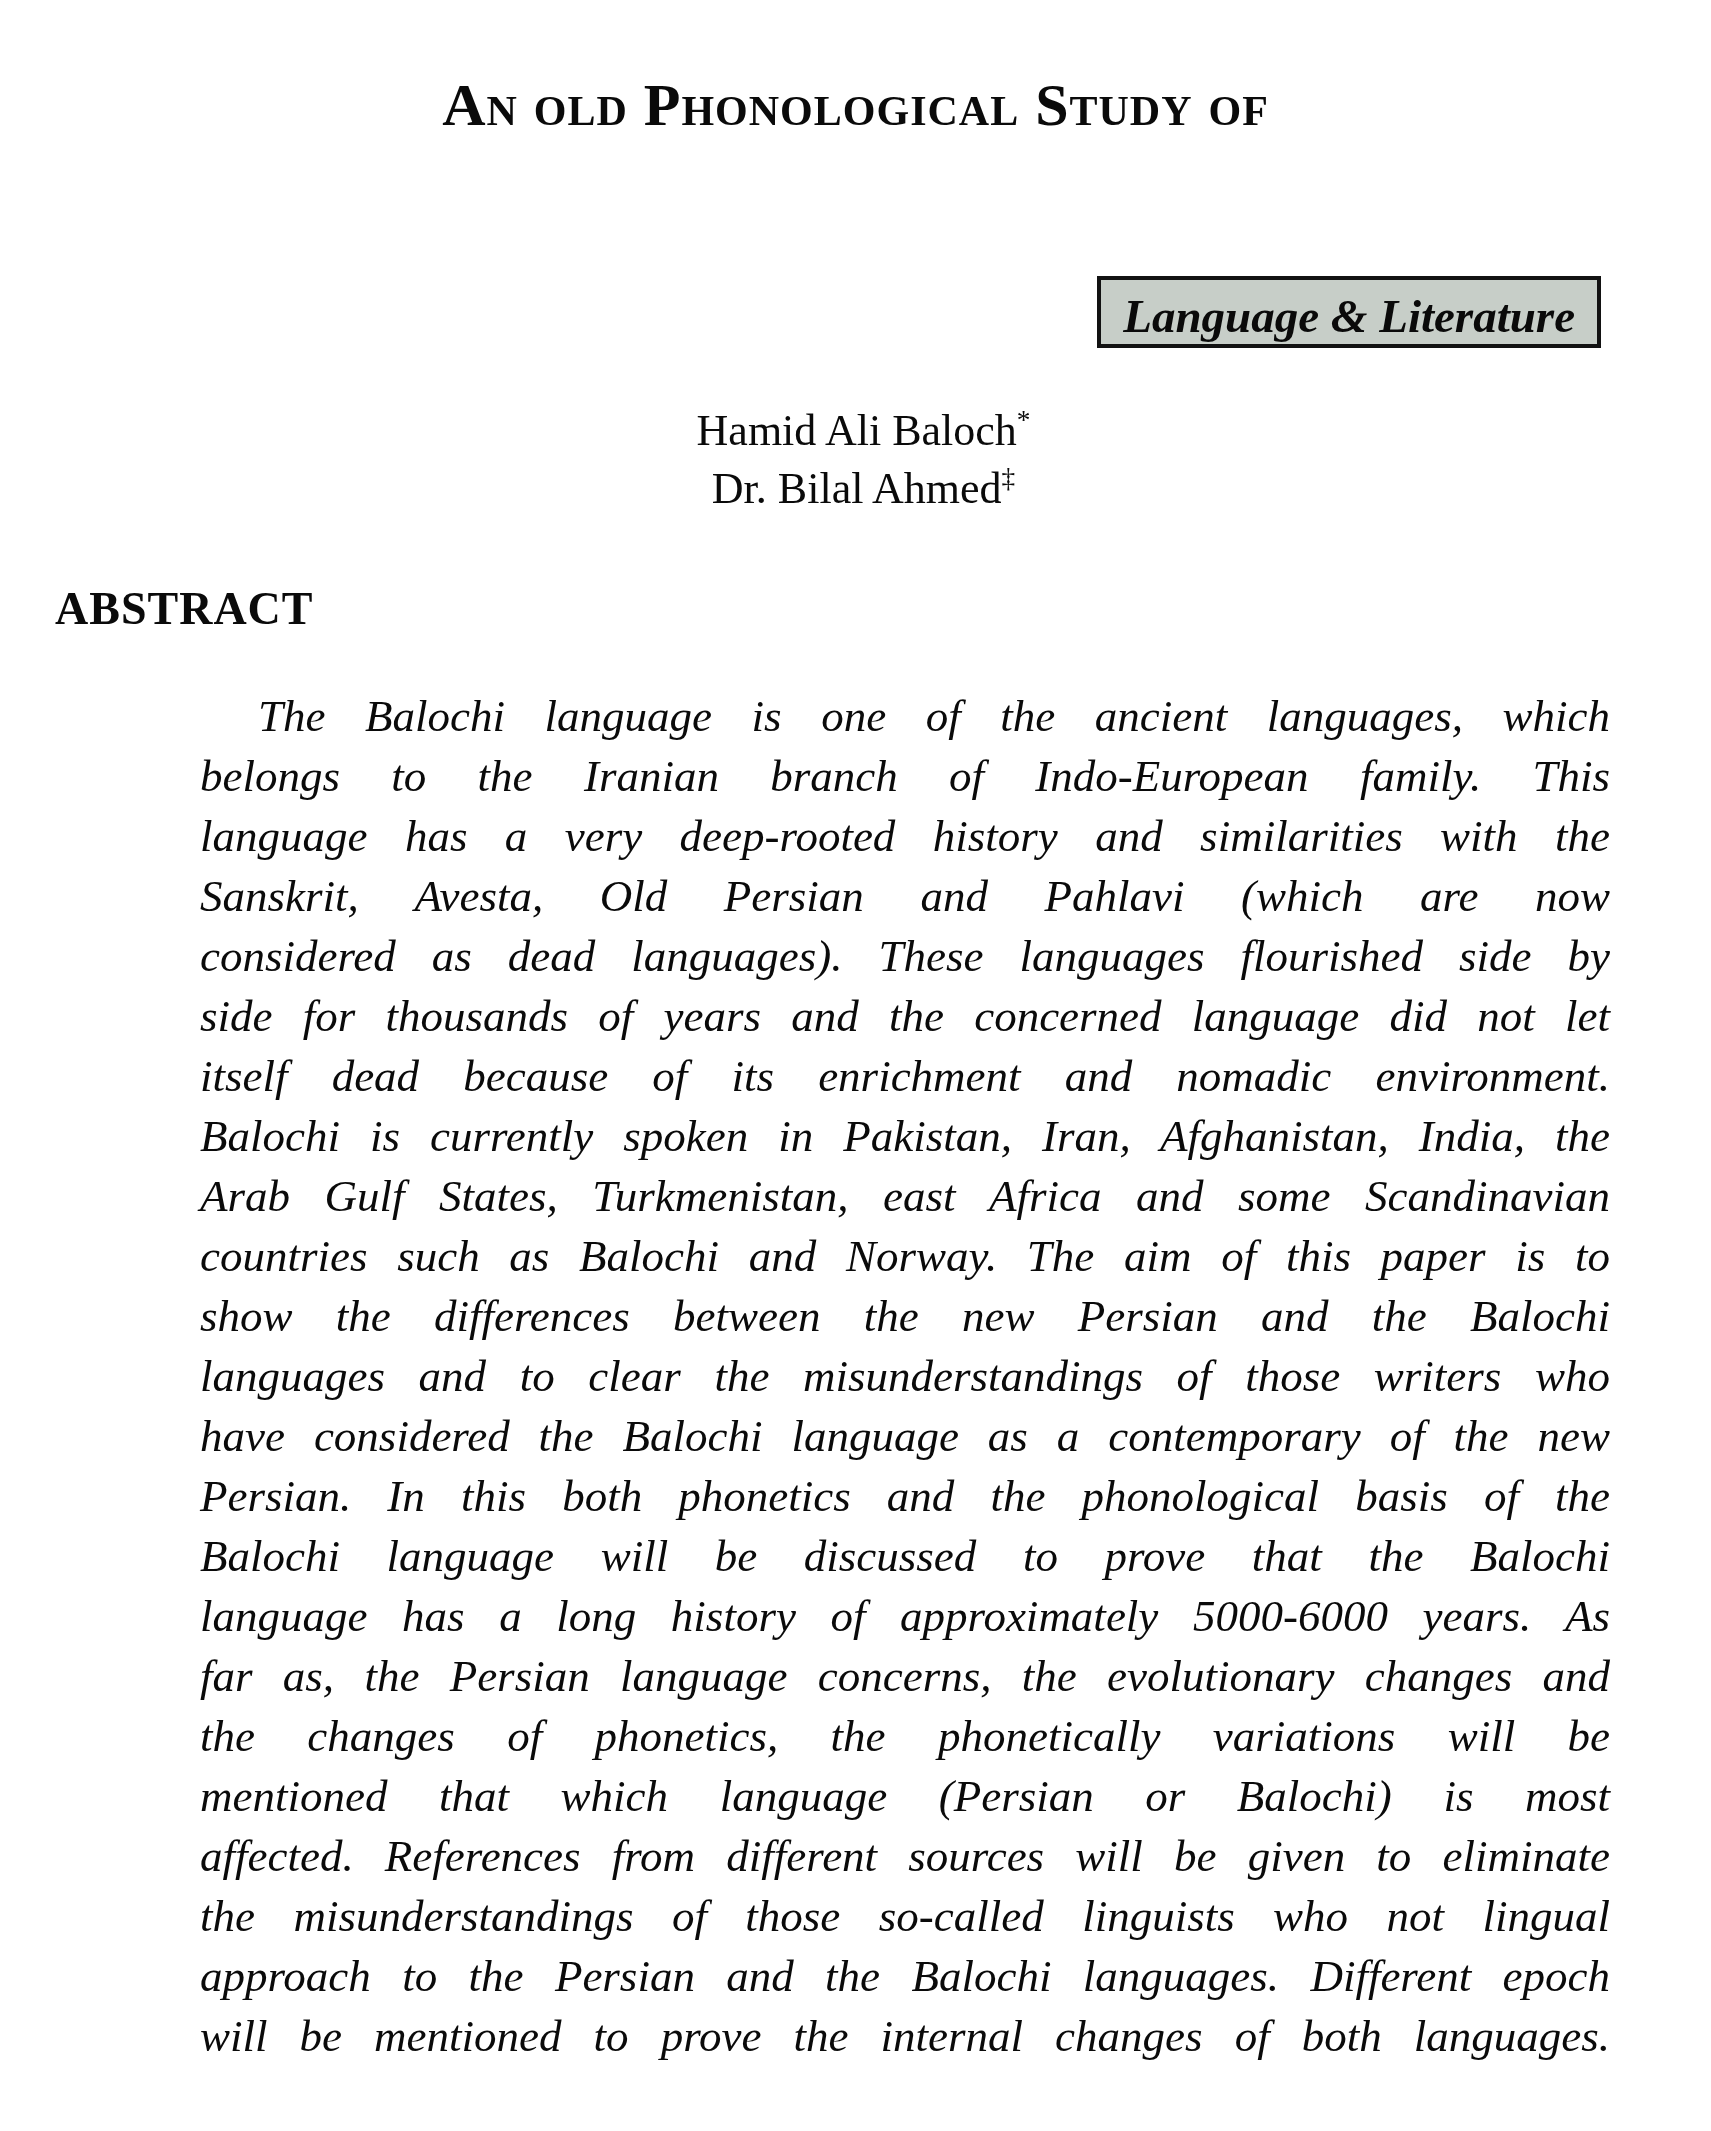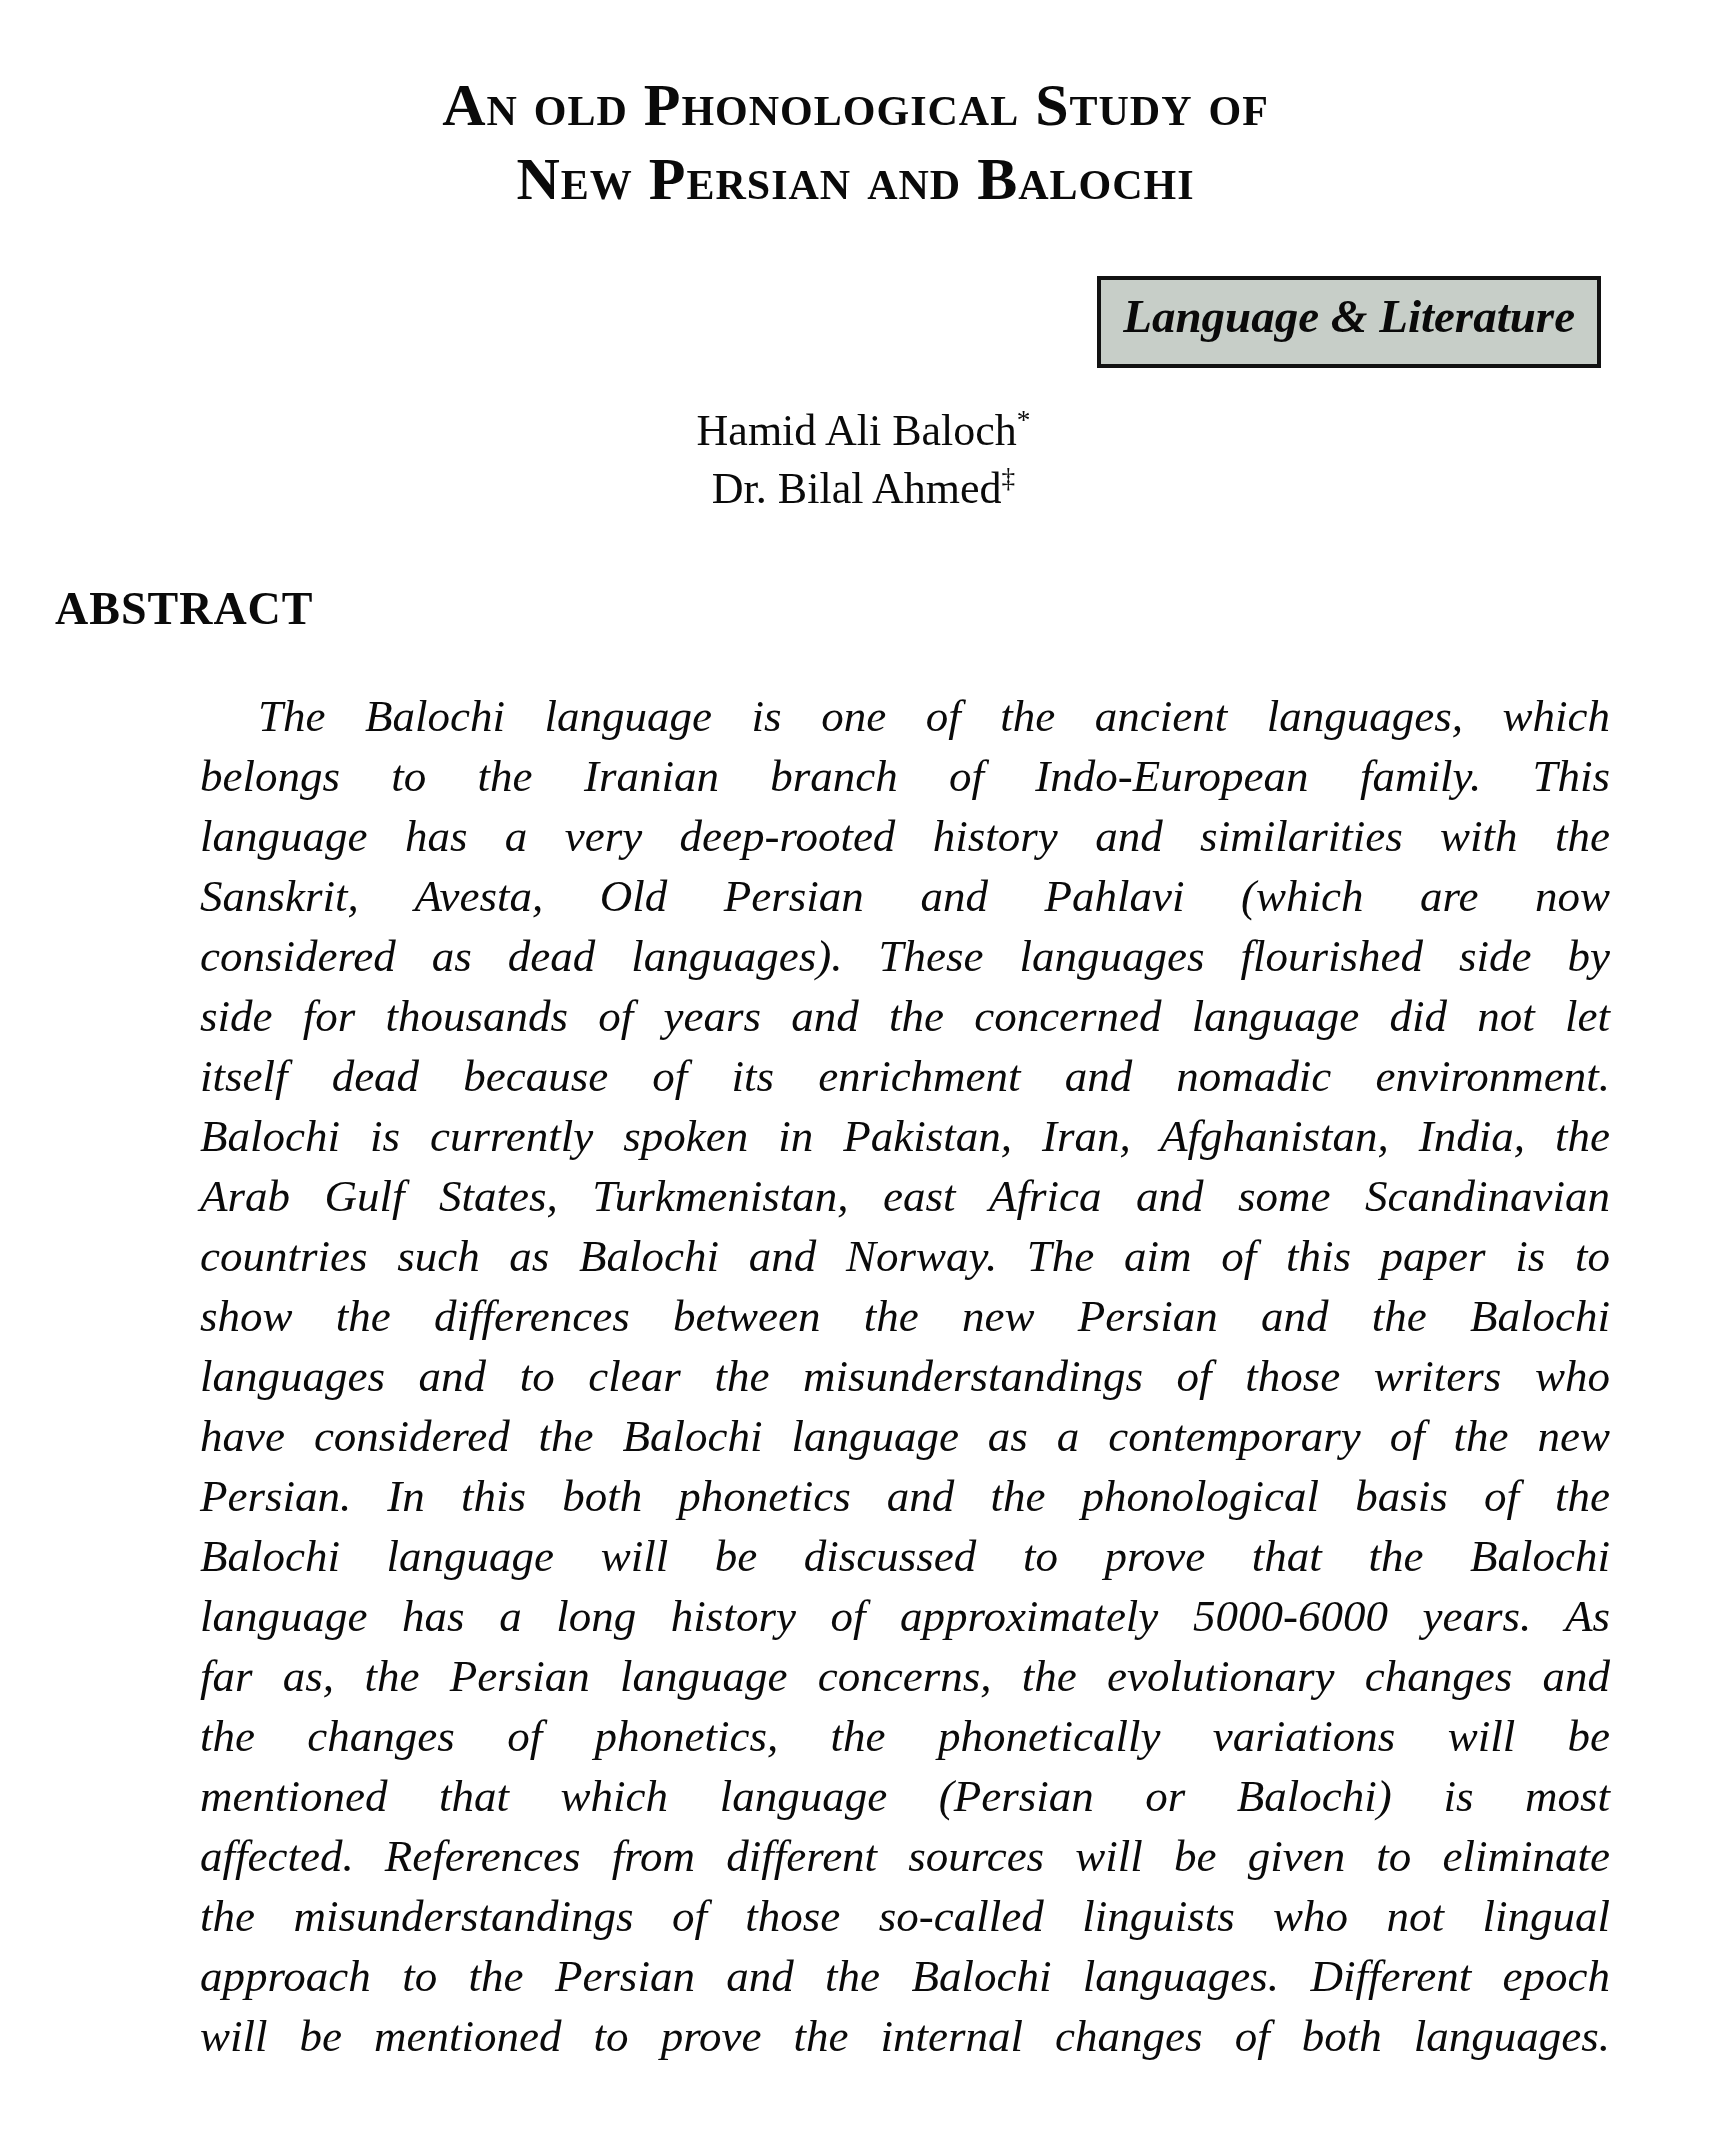--- a/index.html
+++ b/index.html
@@ -28,21 +28,21 @@
     line-height: 74px;
     letter-spacing: 1px;
     color: #0a0a0a;
   }
   .category-badge {
     position: absolute;
     top: 276px;
     right: 110px;
     background: #c7cec8;
     border: 4px solid #121212;
-    padding: 8px 22px 20px 22px;
+    padding: 8px 22px 0 22px;
     font-style: italic;
     font-weight: bold;
     font-size: 47px;
     line-height: 56px;
     white-space: nowrap;
   }
   .authors {
     position: absolute;
     top: 402px;
     left: 0;
@@ -85,21 +85,20 @@
     text-indent: 58px;
   }
 </style>
 </head>
 <body>
 
 <div class="page">
 
   <div class="title-block">
     <div>An old Phonological Study of</div>
-    <div>New Persian and Balochi</div>
   </div>
 
   <div class="category-badge">Language &amp; Literature</div>
 
   <div class="authors">
       <div class="author-line"><span>Hamid Ali Baloch</span><sup>*</sup></div>
       <div class="author-line"><span>Dr. Bilal Ahmed</span><sup>‡</sup></div>
     </div>
 
   <div class="abstract-heading">ABSTRACT</div>

